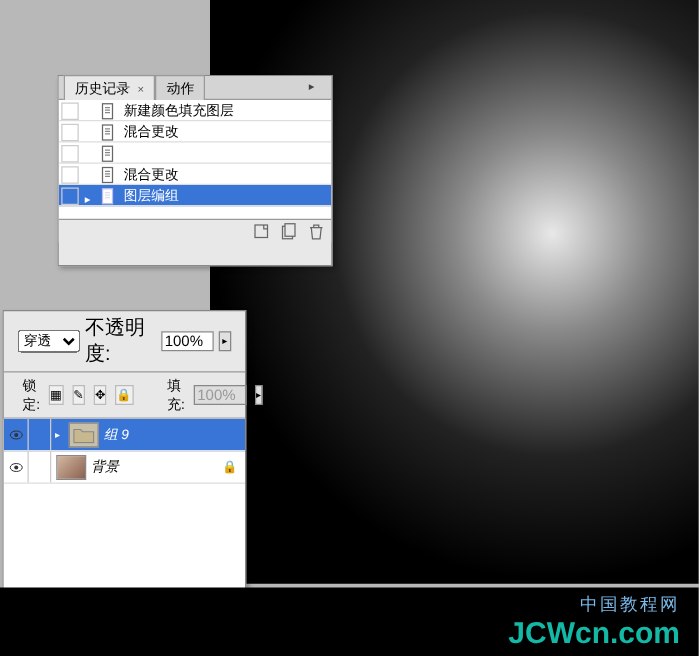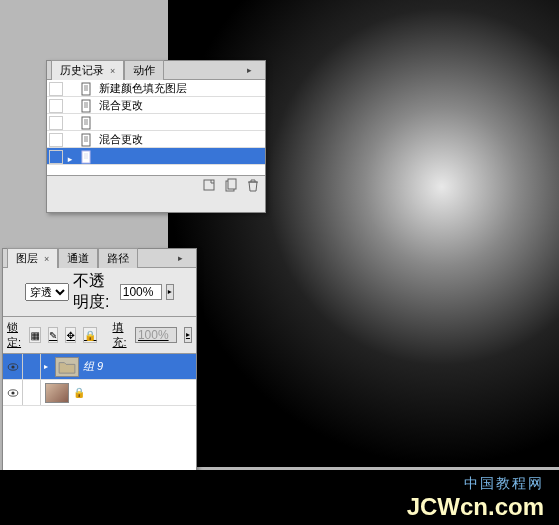--- a/index.html
+++ b/index.html
@@ -25,45 +25,45 @@
     .history-item.selected { background: #3875d7; color: #fff; }
     .history-col1 { width: 14px; height: 14px; border: 1px solid #ccc; margin-right: 2px; }
     .history-marker { width: 10px; text-align: center; font-size: 9px; }
     .history-icon { width: 16px; height: 14px; margin: 0 3px; display: flex; align-items: center; justify-content: center; }
     .history-icon svg { width: 14px; height: 14px; }
     .history-label { flex: 1; padding-left: 2px; }
     
     .panel-footer { display: flex; justify-content: flex-end; align-items: center; height: 18px; padding: 0 4px; gap: 6px; background: #e8e8e8; }
     .footer-icon { width: 16px; height: 14px; cursor: pointer; display: flex; align-items: center; justify-content: center; }
     
-    .layers-options { padding: 3px 22px; border-bottom: 1px solid #999; display: flex; align-items: center; gap: 4px; }
+    .layers-options { padding: 3px 11px; border-bottom: 1px solid #999; display: flex; align-items: center; gap: 4px; }
     .layers-options select { font-size: 11px; width: 60px; height: 18px; }
     .opacity-label { font-size: 16px; }
     .opacity-input { width: 42px; height: 16px; font-size: 12px; border: 1px solid #888; padding: 0 2px; }
     .opacity-arrow { width: 12px; height: 16px; border: 1px solid #888; background: #e0e0e0; font-size: 8px; text-align: center; line-height: 14px; cursor: pointer; }
     
-    .layers-lock { padding: 3px 4px; border-bottom: 1px solid #999; display: flex; align-items: center; gap: 7px; text-decoration: underline; }
+    .layers-lock { padding: 3px 15px; border-bottom: 1px solid #999; display: flex; align-items: center; gap: 7px; }
     .lock-icon { width: 16px; height: 16px; border: 1px solid #bbb; background: #f0f0f0; display: flex; align-items: center; justify-content: center; font-size: 10px; cursor: pointer; }
     
     .layers-list { background: #fff; height: 140px; overflow-y: auto; }
     .layer-row { display: flex; align-items: center; height: 26px; border-bottom: 1px solid #ddd; }
     .layer-row.selected { background: #3875d7; color: #fff; }
     .layer-row.selected .layer-name { color: #fff; }
     .vis-col { width: 20px; height: 100%; border-right: 1px solid #ccc; display: flex; align-items: center; justify-content: center; }
     .link-col { width: 18px; height: 100%; border-right: 1px solid #ccc; }
     .layer-thumb { width: 24px; height: 20px; border: 1px solid #888; background: #ddd; margin: 0 4px; display: flex; align-items: center; justify-content: center; }
     .layer-thumb.folder { background: #c8c0a8; }
     .layer-thumb.image { background: linear-gradient(135deg, #d4b8a0 0%, #8a6050 100%); }
     .layer-name { font-style: italic; flex: 1; }
     .layer-lock-icon { width: 14px; margin-right: 4px; font-size: 10px; }
     .expand-arrow { width: 10px; font-size: 8px; text-align: center; }
     
     .watermark { position: absolute; bottom: 0; left: 0; right: 0; height: 55px; background: #000; display: flex; align-items: center; justify-content: flex-end; padding-right: 15px; }
     .watermark-cn { color: #7ab8e8; font-size: 14px; font-family: "SimHei", sans-serif; letter-spacing: 2px; }
-    .watermark-en { color: #fef9c3; font-size: 24px; font-weight: bold; font-family: Arial, sans-serif; }
+    .watermark-en { color: #14b8a6; font-size: 24px; font-weight: bold; font-family: Arial, sans-serif; }
     .watermark-right { display: flex; flex-direction: column; align-items: flex-end; text-align: right; }
     
     .eye-icon { width: 12px; height: 8px; }
   </style>
 </head>
 <body>
 
 <div class="canvas-area">
   <div class="canvas-image"></div>
 </div>
@@ -135,20 +135,21 @@
       <div class="history-col1"></div>
       <div class="history-marker">▸</div>
       <div class="history-icon">
           <svg viewBox="0 0 14 14">
             <rect x="3" y="1" width="8" height="12" fill="#fff" stroke="#bbe"></rect>
             <line x1="5" y1="4" x2="9" y2="4" stroke="#dde"></line>
             <line x1="5" y1="6" x2="9" y2="6" stroke="#dde"></line>
             <line x1="5" y1="8" x2="9" y2="8" stroke="#dde"></line>
           </svg>
         </div>
+      <div class="history-label">图层编组</div>
     </div>
   </div>
   <div class="panel-footer">
     <div class="footer-icon">
         <svg viewBox="0 0 14 14" width="14" height="14">
           <rect x="2" y="2" width="10" height="10" fill="none" stroke="#666"></rect>
           <path d="M9 2 L9 5 L12 5" fill="none" stroke="#666"></path>
         </svg>
       </div>
     <div class="footer-icon">
@@ -159,48 +160,35 @@
       </div>
     <div class="footer-icon">
         <svg viewBox="0 0 14 14" width="14" height="14">
           <path d="M3 4 L11 4 L10 13 L4 13 Z M2 4 L12 4 M5 4 L5 2 L9 2 L9 4" fill="none" stroke="#666"></path>
         </svg>
       </div>
   </div>
 </div>
 
 <div class="panel layers-panel">
-  <div class="panel-tabs">
-    <div class="tab">
-      <span>图层</span>
-      <span class="tab-close">×</span>
-    </div>
-    <div class="tab inactive">
-      <span>通道</span>
-    </div>
-    <div class="tab inactive">
-      <span>路径</span>
-    </div>
-    <div class="panel-menu"></div>
-  </div>
   <div class="layers-options">
     <select>
       <option>穿透</option>
     </select>
     <span class="opacity-label">不透明度:</span>
     <input class="opacity-input" value="100%" style="">
     <div class="opacity-arrow">▸</div>
   </div>
   <div class="layers-lock">
     <span>锁定:</span>
     <div class="lock-icon">▦</div>
     <div class="lock-icon">✎</div>
     <div class="lock-icon">✥</div>
     <div class="lock-icon">🔒</div>
-    <span style="margin-left:8px">填充:</span>
+    <span style="margin-left:20px">填充:</span>
     <input class="opacity-input" style="background: rgb(221, 221, 221); color: rgb(153, 153, 153);" disabled="" value="100%">
     <div class="opacity-arrow">▸</div>
   </div>
   <div class="layers-list">
     <div class="layer-row selected">
       <div class="vis-col">
         <svg class="eye-icon" viewBox="0 0 14 10">
             <ellipse cx="7" cy="5" rx="6" ry="4" fill="none" stroke="#333"></ellipse>
             <circle cx="7" cy="5" r="2" fill="#333"></circle>
           </svg>
@@ -216,20 +204,21 @@
     </div>
     <div class="layer-row">
       <div class="vis-col">
         <svg class="eye-icon" viewBox="0 0 14 10">
             <ellipse cx="7" cy="5" rx="6" ry="4" fill="none" stroke="#333"></ellipse>
             <circle cx="7" cy="5" r="2" fill="#333"></circle>
           </svg>
       </div>
       <div class="link-col"></div>
       <div class="layer-thumb image"></div>
+      <div class="layer-name">背景</div>
       <div class="layer-lock-icon">🔒</div>
     </div>
   </div>
   <div class="panel-footer">
     <div class="footer-icon">
         <svg viewBox="0 0 14 14" width="12" height="12">
           <path d="M4 7 A3 3 0 0 1 7 4 M10 7 A3 3 0 0 1 7 10 M5 7 L9 7" fill="none" stroke="#666"></path>
         </svg>
       </div>
     <div class="footer-icon">

